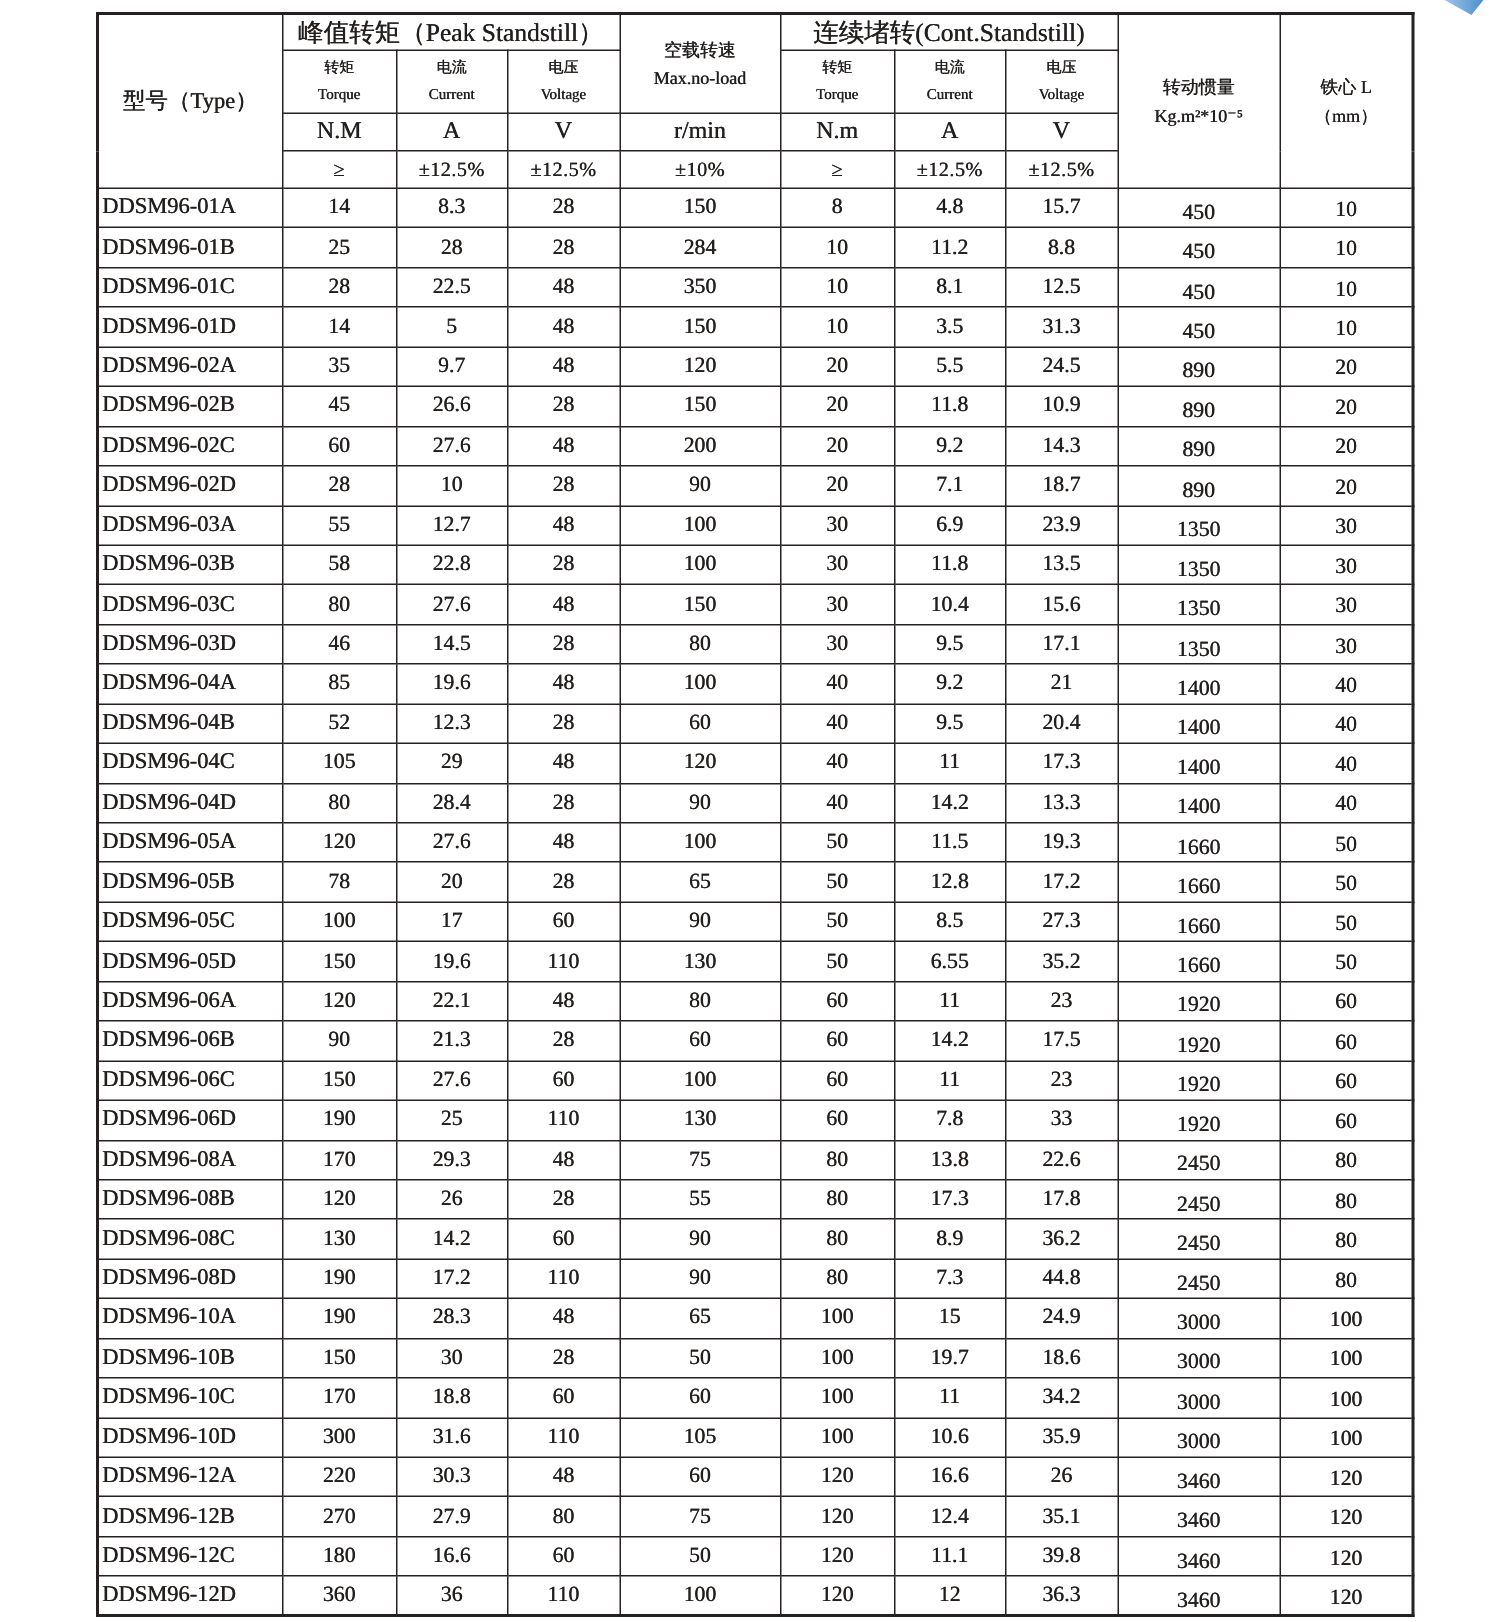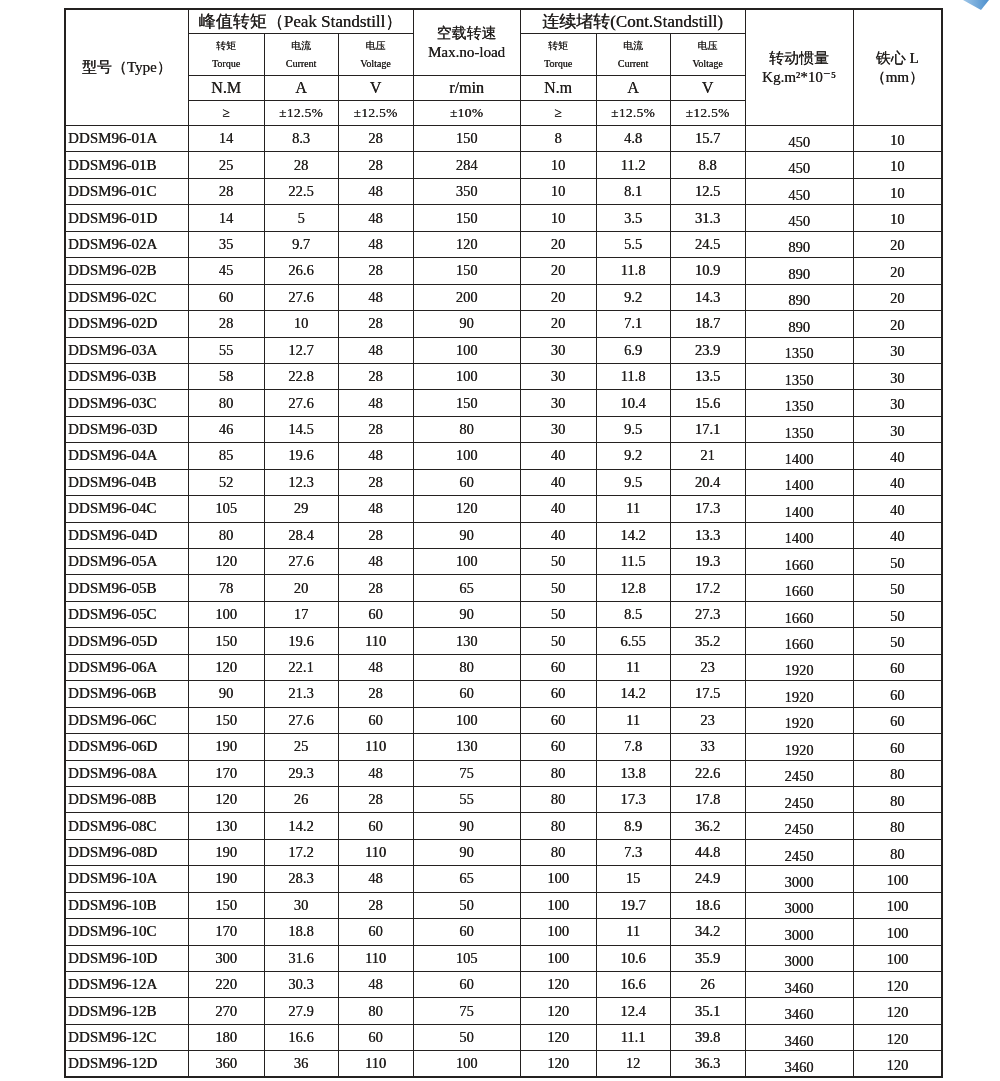--- a/index.html
+++ b/index.html
@@ -20,21 +20,21 @@
   
   tr.hr1 { height:22px; }
   tr.hr2 { height:42px; }
   tr.hr3 { height:25px; }
   tr.hr4 { height:25px; }
   .grp   { font-size:17px; }
   .cnen div { line-height:18px; font-size:10px; }
   .unit  { font-size:16px; }
   .tol   { font-size:13.5px; letter-spacing:0.3px; }
   .type-head { font-size:15px; }
-  .tall div { line-height:19px; font-size:15px; }
+  .tall div { line-height:19px; font-size:12px; }
 
   
   tr.data-row { height:26.45px; }
   tr.data-row td { font-size:14.5px; }
   tr.data-row td.c0 { text-align:left; padding-left:2px; font-size:15px; }
   tr.data-row td.c8 { padding-top:7px;margin-left:46px; }   
   tr.data-row td.c9 { padding-top:3px; }
 
   .cursor-fragment { position:absolute; left:961px; top:0; width:30px; height:10px; }
 </style>

